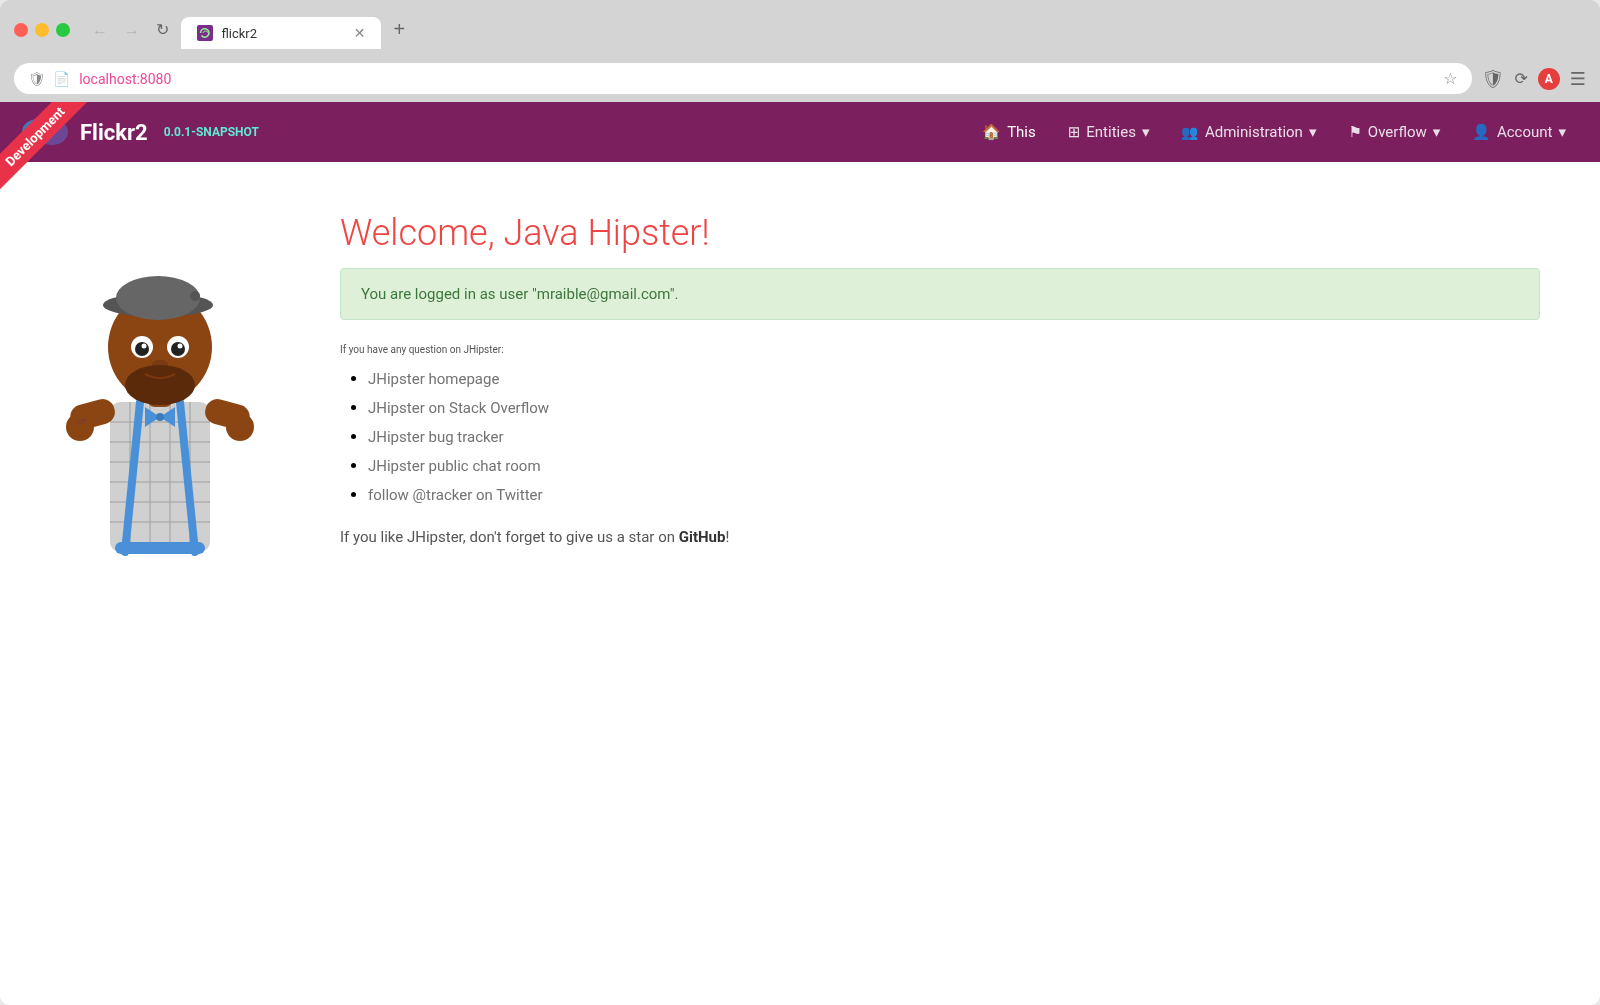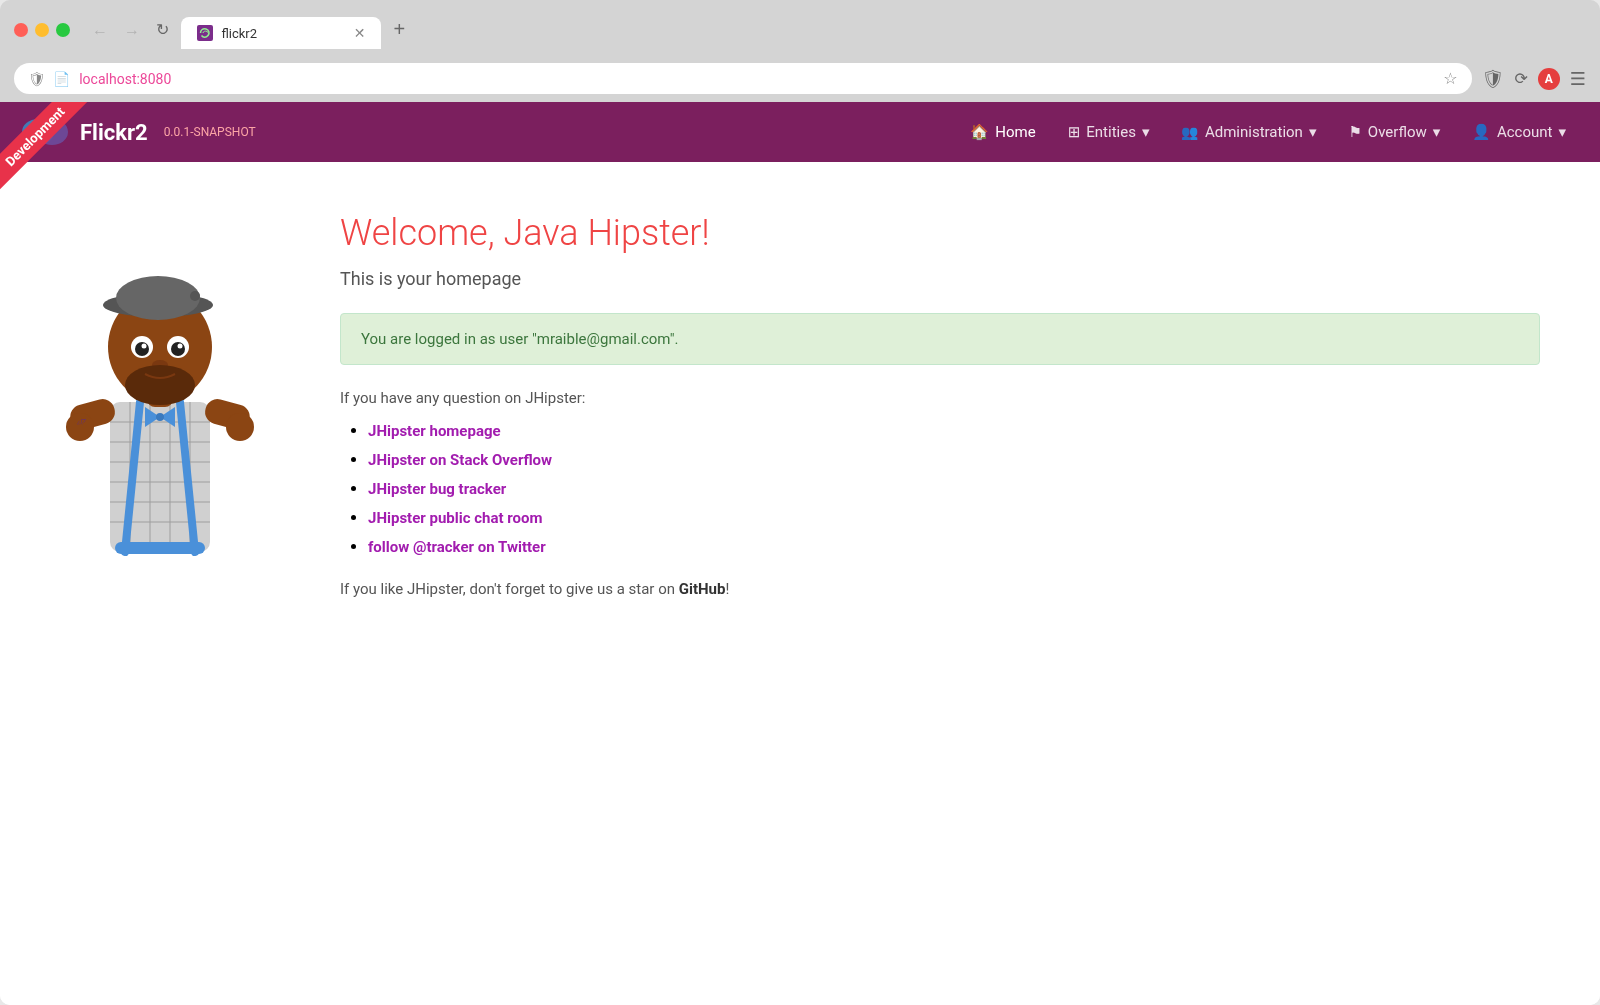--- a/index.html
+++ b/index.html
@@ -179,23 +179,24 @@
       position: relative;
     }
 
     .brand-name {
       color: white;
       font-size: 22px;
       font-weight: bold;
     }
 
     .brand-version {
-      color: #fca5a5;
+      color: #5eead4;
       font-size: 12px;
       margin-left: 6px;
+      font-weight: bold;
     }
 
     .nav-links {
       display: flex;
       align-items: center;
       gap: 4px;
       margin-left: auto;
     }
 
     .nav-link {
@@ -285,39 +286,39 @@
       background: #dff0d8;
       border: 1px solid #c3e6cb;
       border-radius: 4px;
       padding: 16px 20px;
       color: #3c763d;
       font-size: 15px;
       margin-bottom: 24px;
     }
 
     .question-text {
-      font-size: 15px;
+      font-size: 10px;
       color: #555;
       margin-bottom: 14px;
     }
 
     .link-list {
       list-style: disc;
       padding-left: 28px;
       margin-bottom: 24px;
     }
 
     .link-list li {
       margin-bottom: 10px;
     }
 
     .link-list a {
-      color: #a21caf;
+      color: #737373;
       text-decoration: none;
-      font-weight: bold;
+      font-weight: normal;
       font-size: 15px;
     }
 
     .github-text {
       font-size: 15px;
       color: #555;
     }
 
     .github-text a {
       color: #333;
@@ -409,21 +410,21 @@
             <ellipse cx="32" cy="25" rx="16" ry="13" fill="#6b4fa0" opacity="0.85"></ellipse>
           </svg>
         </div>
         <span class="brand-name">Flickr2</span>
         <span class="brand-version">0.0.1-SNAPSHOT</span>
       </div>
 
       <div class="nav-links">
         <a class="nav-link active">
           <span>🏠</span>
-          <span>Home</span>
+          <span>This</span>
         </a>
         <a class="nav-link">
           <span>⊞</span>
           <span>Entities</span>
           <span>▾</span>
         </a>
         <a class="nav-link">
           <span style="font-size:14px;">👥</span>
           <span>Administration</span>
           <span>▾</span>
@@ -495,21 +496,20 @@
           <ellipse cx="110" cy="183" rx="35" ry="20" fill="#5a2a0a"></ellipse>
 
           <path d="M95 172 Q110 180 125 172" stroke="#7a3810" stroke-width="2" fill="none"></path>
 
           <text x="24" y="220" fill="#5a2a8a" font-size="8" transform="rotate(-30 35 215)" font-family="serif">&lt;/&gt;</text>
         </svg>
       </div>
 
       <div class="content-area">
         <h1 class="welcome-title">Welcome, Java Hipster!</h1>
-        <p class="homepage-subtitle">This is your homepage</p>
 
         <div class="alert-success">
           <span>You are logged in as user "mraible@gmail.com".</span>
         </div>
 
         <p class="question-text">If you have any question on JHipster:</p>
 
         <ul class="link-list">
           <li>
             <a href="#">JHipster homepage</a>

